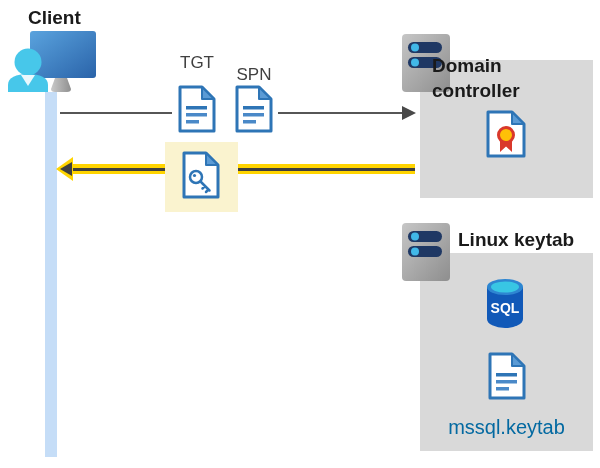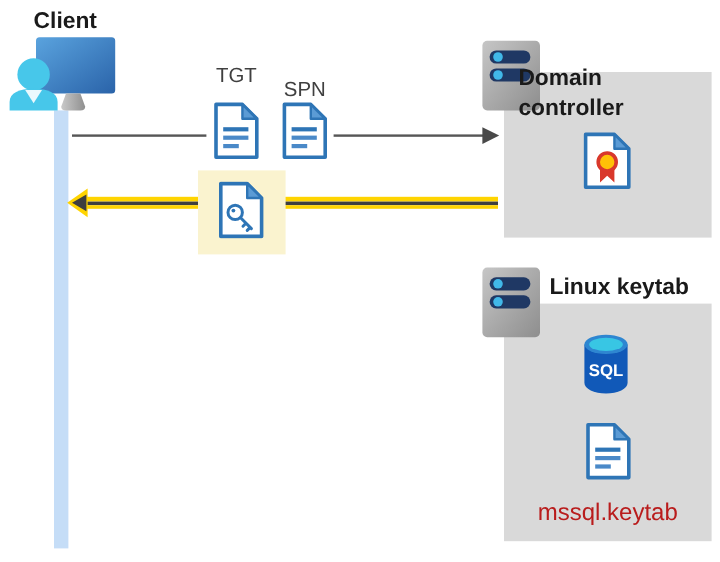--- a/index.html
+++ b/index.html
@@ -16,21 +16,21 @@
   .client-bar{background:#c5ddf7;}
   
   .gray-line{background:#565656;height:2px;}
   .gray-head{width:0;height:0;border-top:7px solid transparent;border-bottom:7px solid transparent;border-left:14px solid #494949;}
   
   .yellow-band{display:flex;flex-direction:column;}
   .yellow-band .y{height:3.5px;background:#ffd400;}
   .yellow-band .k{height:3px;background:#3f3f3f;}
   .yellow-head-outer{width:0;height:0;border-top:12px solid transparent;border-bottom:12px solid transparent;border-right:17px solid #ffd400;}
   .yellow-head-inner{width:0;height:0;border-top:7px solid transparent;border-bottom:7px solid transparent;border-right:12px solid #3f3f3f;}
-  .keytab-label{font-size:20px;color:#b91c1c;text-align:center;}
+  .keytab-label{font-size:20px;color:#0369a1;text-align:center;}
   svg{display:block;}
 </style>
 </head>
 <body>
 
 <div id="canvas">
 
   <svg width="0" height="0" class="abs" aria-hidden="true">
     <defs>
       <linearGradient id="scrg" x1="0" y1="0" x2="1" y2="1">

